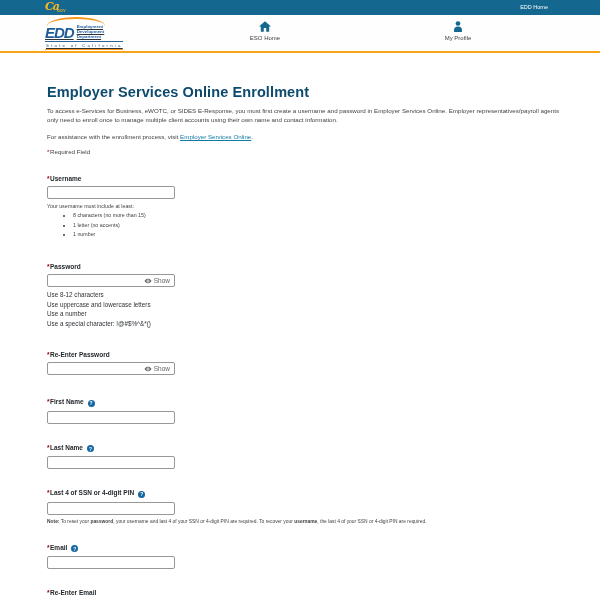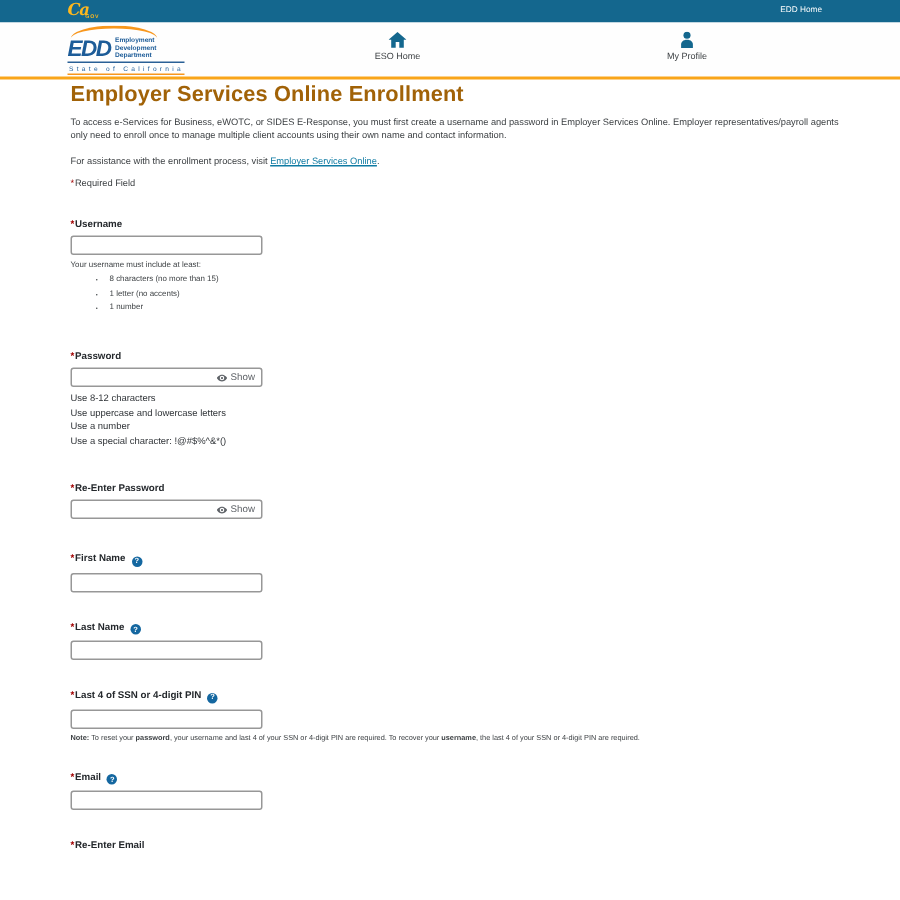--- a/index.html
+++ b/index.html
@@ -13,41 +13,41 @@
            font-size:11px; line-height:14px; letter-spacing:-1px; }
   .cagov .gov { font-family:"Liberation Sans", sans-serif; font-style:normal;
                 font-size:3.5px; letter-spacing:.5px; vertical-align:-2px; margin-left:-2px; }
   .topbar-link { position:absolute; right:52px; top:4px; color:#ffffff; font-size:5.5px;
                  text-decoration:none; }
 
   
   .header { position:absolute; left:0; top:15px; width:600px; height:38px; background:#fefefe;
             border-bottom:2px solid #f9a51a; }
 
-  .edd-logo { position:absolute; left:45px; top:3px; width:78px; }
+  .edd-logo { position:absolute; left:45px; top:3px; width:78px;text-decoration:underline; }
   .edd-arc { position:absolute; left:2px; top:-1px; width:58px; height:9px;
              border-top:2px solid #f8971d; border-radius:50% 50% 0 0 / 100% 100% 0 0; }
   .edd-row { display:flex; align-items:flex-end; padding-top:6px; }
   .edd-main { color:#1d5c98; font-size:15px; font-weight:bold; font-style:italic;
               letter-spacing:-1px; line-height:13px; }
   .edd-dept { margin-left:3px; color:#1d5c98; font-size:4.4px; font-weight:bold; line-height:5px; }
   .edd-state { margin-top:1.5px; border-top:1px solid #2a6096; border-bottom:1.5px solid #f8971d;
                color:#1d5c98; font-size:4.4px; letter-spacing:2.2px; padding:1px 0 1.5px 1px;
                white-space:nowrap; }
 
   .nav-item { position:absolute; top:6px; width:80px; display:flex; flex-direction:column;
               align-items:center; cursor:pointer; text-decoration:none; }
   .nav-eso { left:225px; }
   .nav-profile { left:418px; }
   .nav-icon { height:11px; display:flex; align-items:center; }
   .nav-label { margin-top:3px; font-size:6px; color:#3b3f42; }
 
   
   .main { position:absolute; left:47px; top:55px; width:516px; }
-  h1.page-title { font-size:14.5px; font-weight:600; color:#a16207;
+  h1.page-title { margin-top:29px; font-size:14.5px; font-weight:600; color:#0c4a6e;
                   letter-spacing:.1px; }
   .intro { margin-top:7px; font-size:6.2px; line-height:1.45; color:#3b3f42; width:516px; }
   .assist { margin-top:8px; font-size:6.2px; color:#3b3f42; }
   .assist a { color:#0f7ba3; text-decoration:underline; cursor:pointer; }
   .required-field { margin-top:8px; font-size:6.2px; color:#3b3f42; }
 
   .form-group { margin-top:20px; }
   .field-label { display:block; font-size:6.5px; font-weight:bold; color:#24282c;
                  margin-bottom:4px; }
   .req { color:#a00000; margin-right:.5px; }

